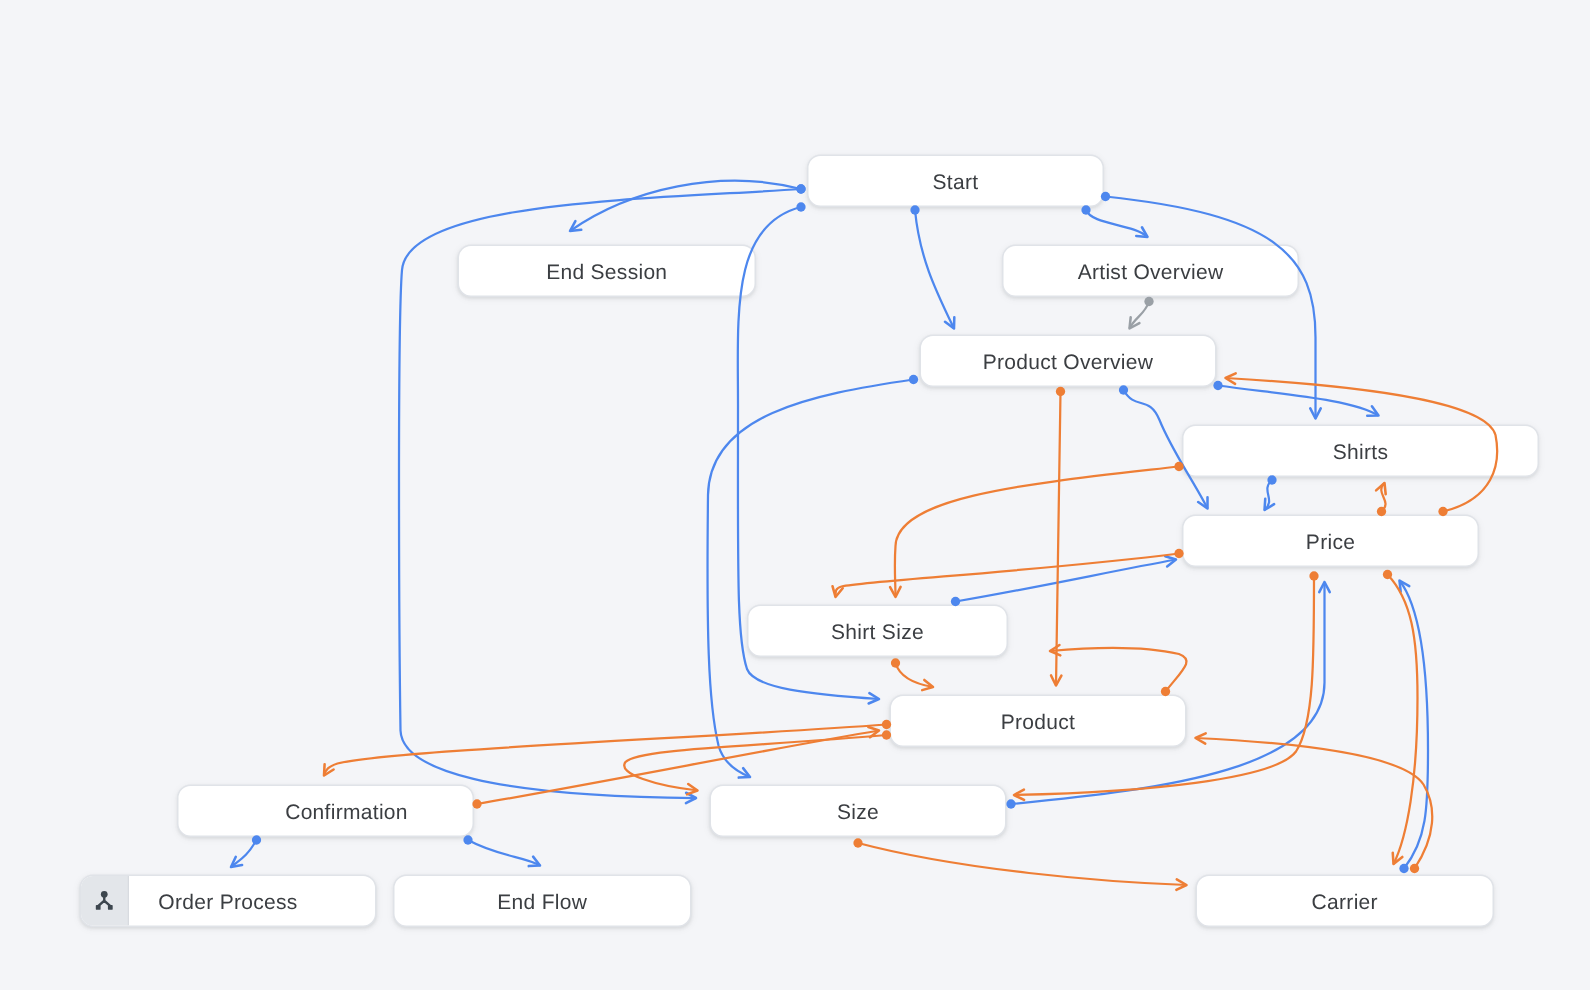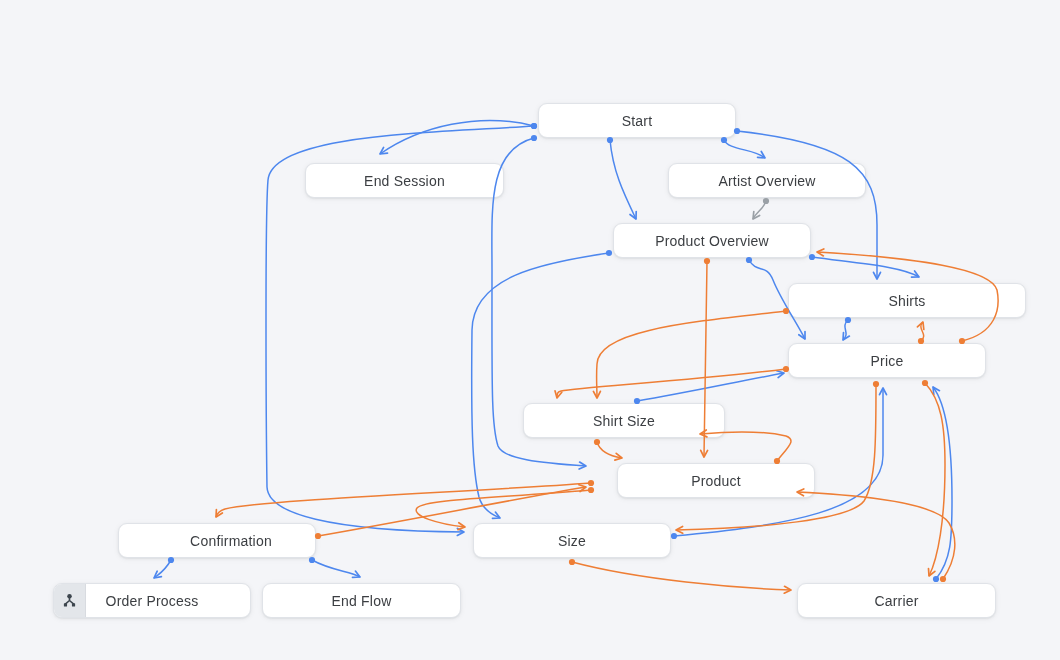--- a/index.html
+++ b/index.html
@@ -195,24 +195,24 @@
       </div>
       <div class="node" style="left: 613px; top: 223px; width: 198px; height: 35px;">
         <span class="node-label">Product Overview</span>
       </div>
       <div class="node" style="left: 788px; top: 283px; width: 238px; height: 35px;">
         <span class="node-label">Shirts</span>
       </div>
       <div class="node" style="left: 788px; top: 343px; width: 198px; height: 35px;">
         <span class="node-label">Price</span>
       </div>
-      <div class="node" style="left: 498px; top: 403px; width: 202px; height: 35px; margin-left: 25px;">
+      <div class="node" style="left: 498px; top: 403px; width: 174px; height: 35px;">
         <span class="node-label">Shirt Size</span>
       </div>
-      <div class="node" style="left: 593px; top: 463px; width: 198px; height: 35px; margin-left: 24px;">
+      <div class="node" style="left: 593px; top: 463px; width: 198px; height: 35px;">
         <span class="node-label">Product</span>
       </div>
       <div class="node" style="left: 118px; top: 523px; width: 198px; height: 35px; padding-left: 28px;">
         <span class="node-label">Confirmation</span>
       </div>
       <div class="node" style="left: 473px; top: 523px; width: 198px; height: 35px;">
         <span class="node-label">Size</span>
       </div>
       <div class="node" style="left: 53px; top: 583px; width: 198px; height: 35px;">
         <span class="icon-block">

